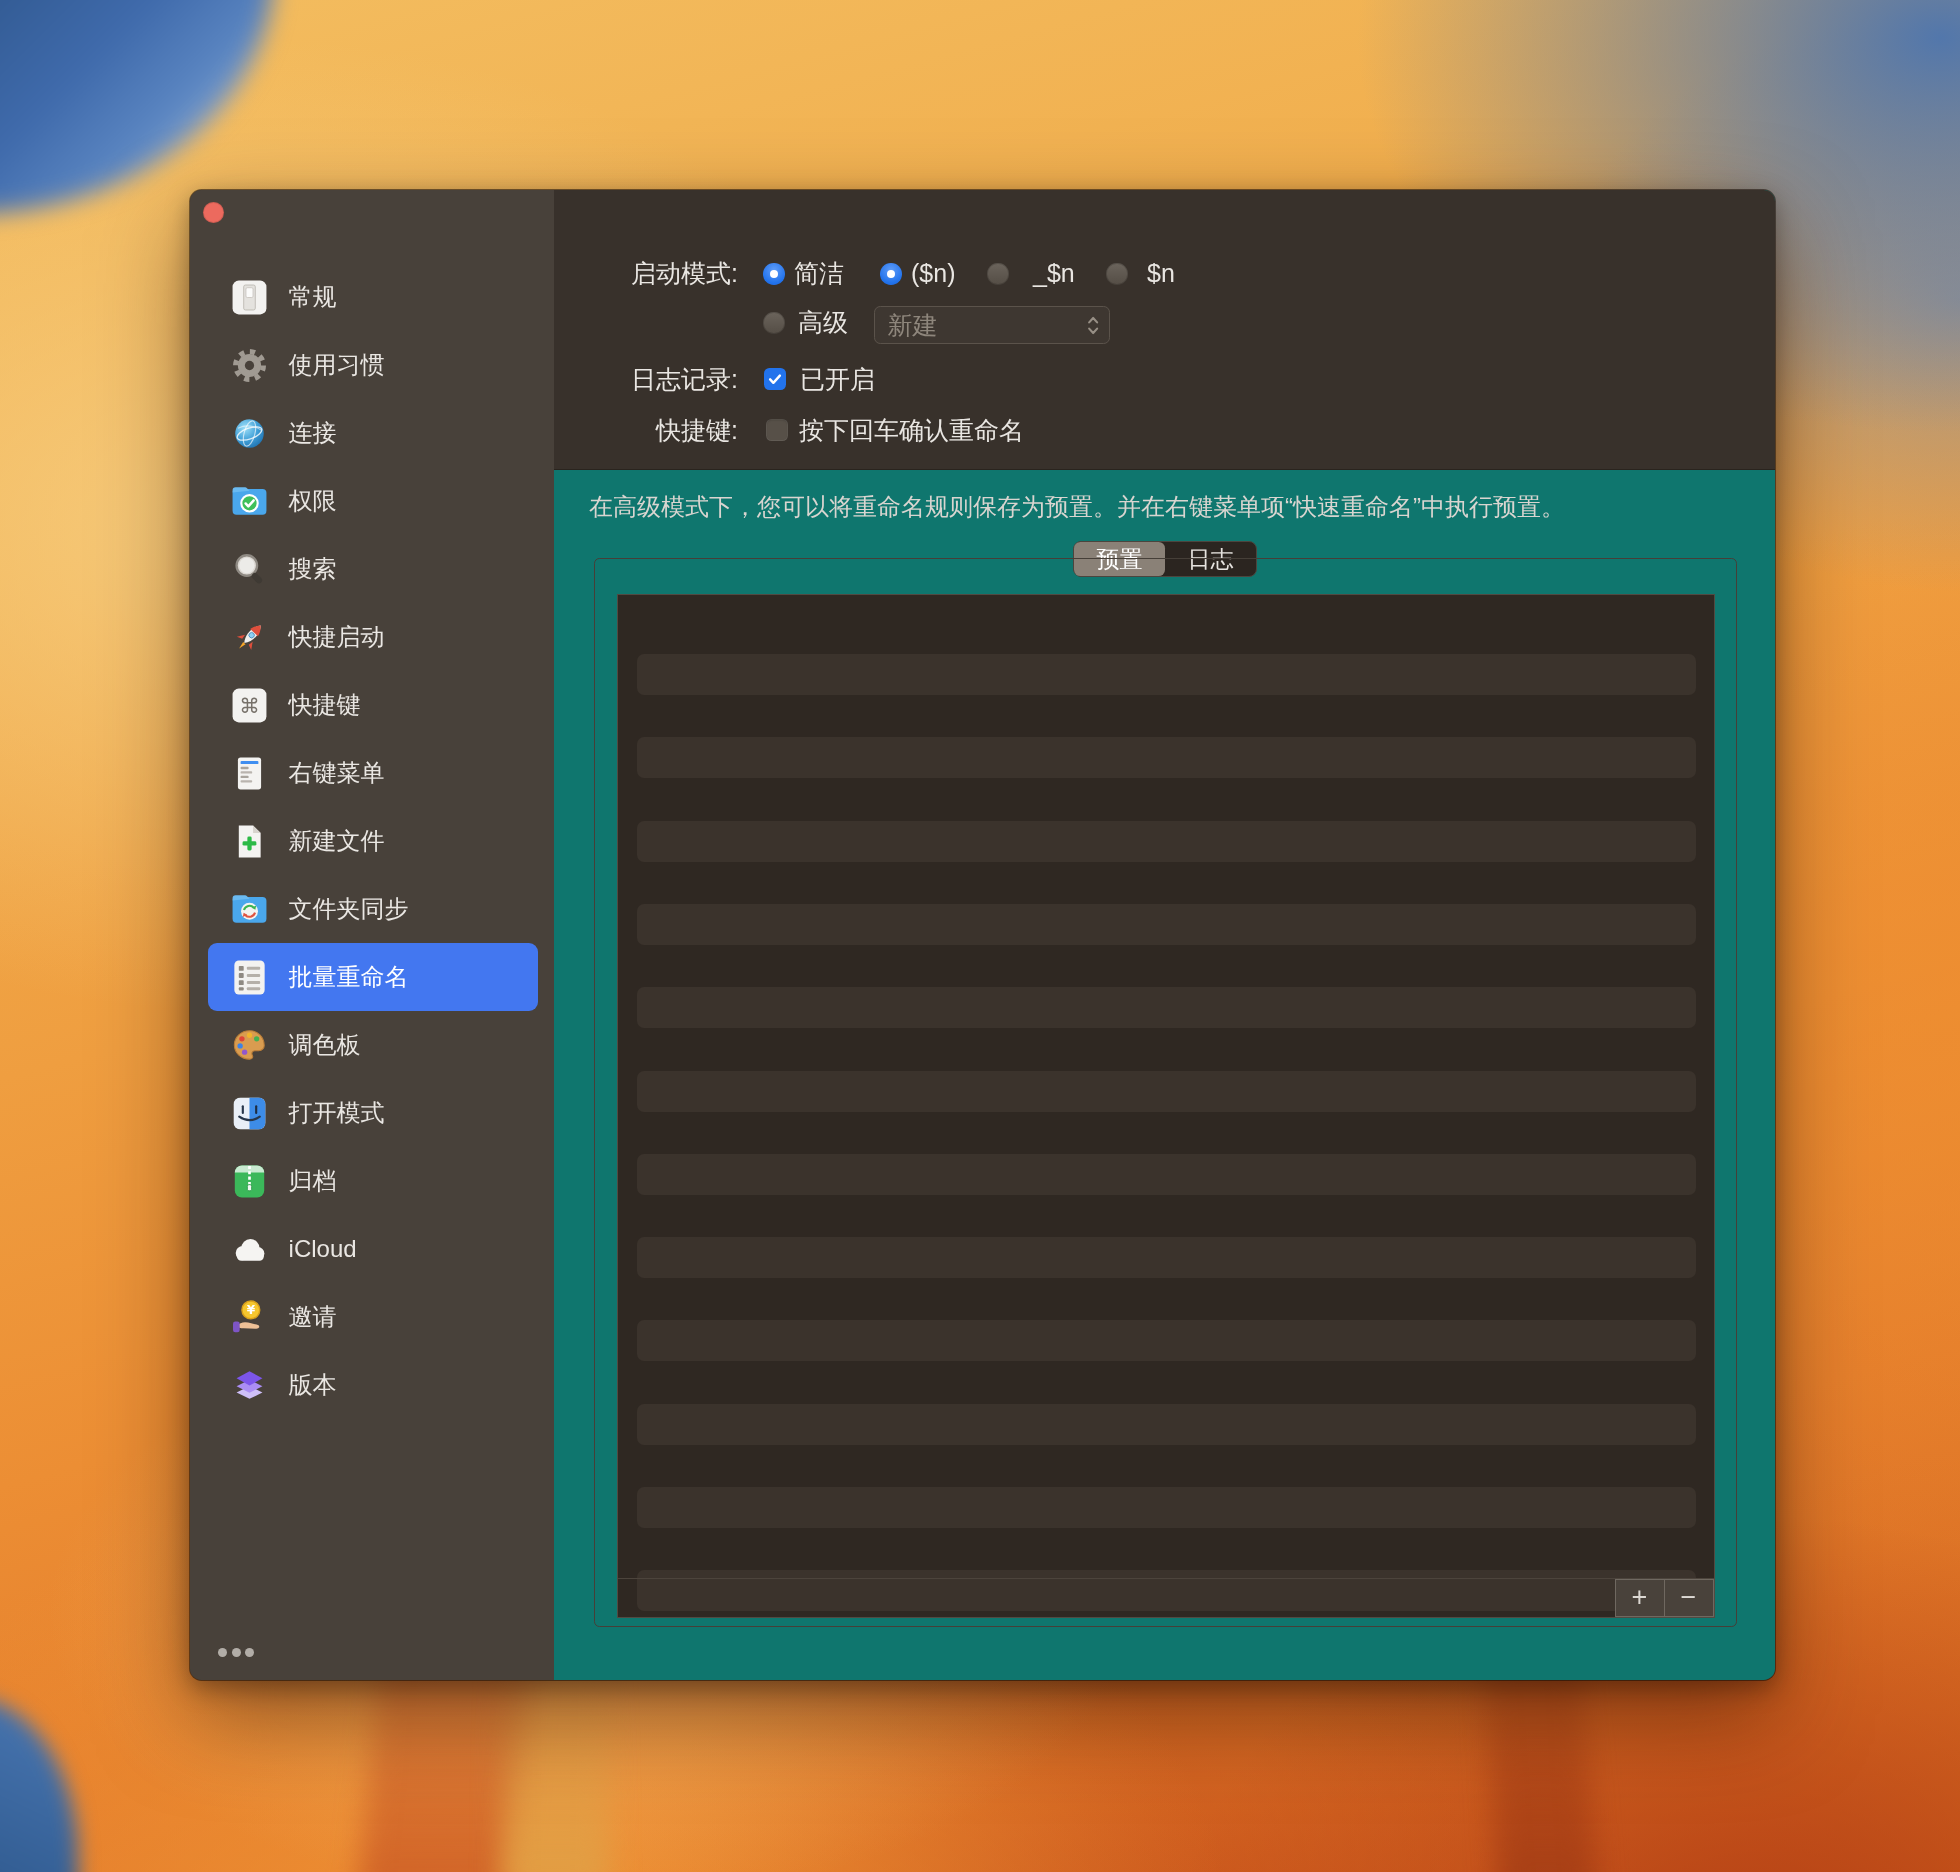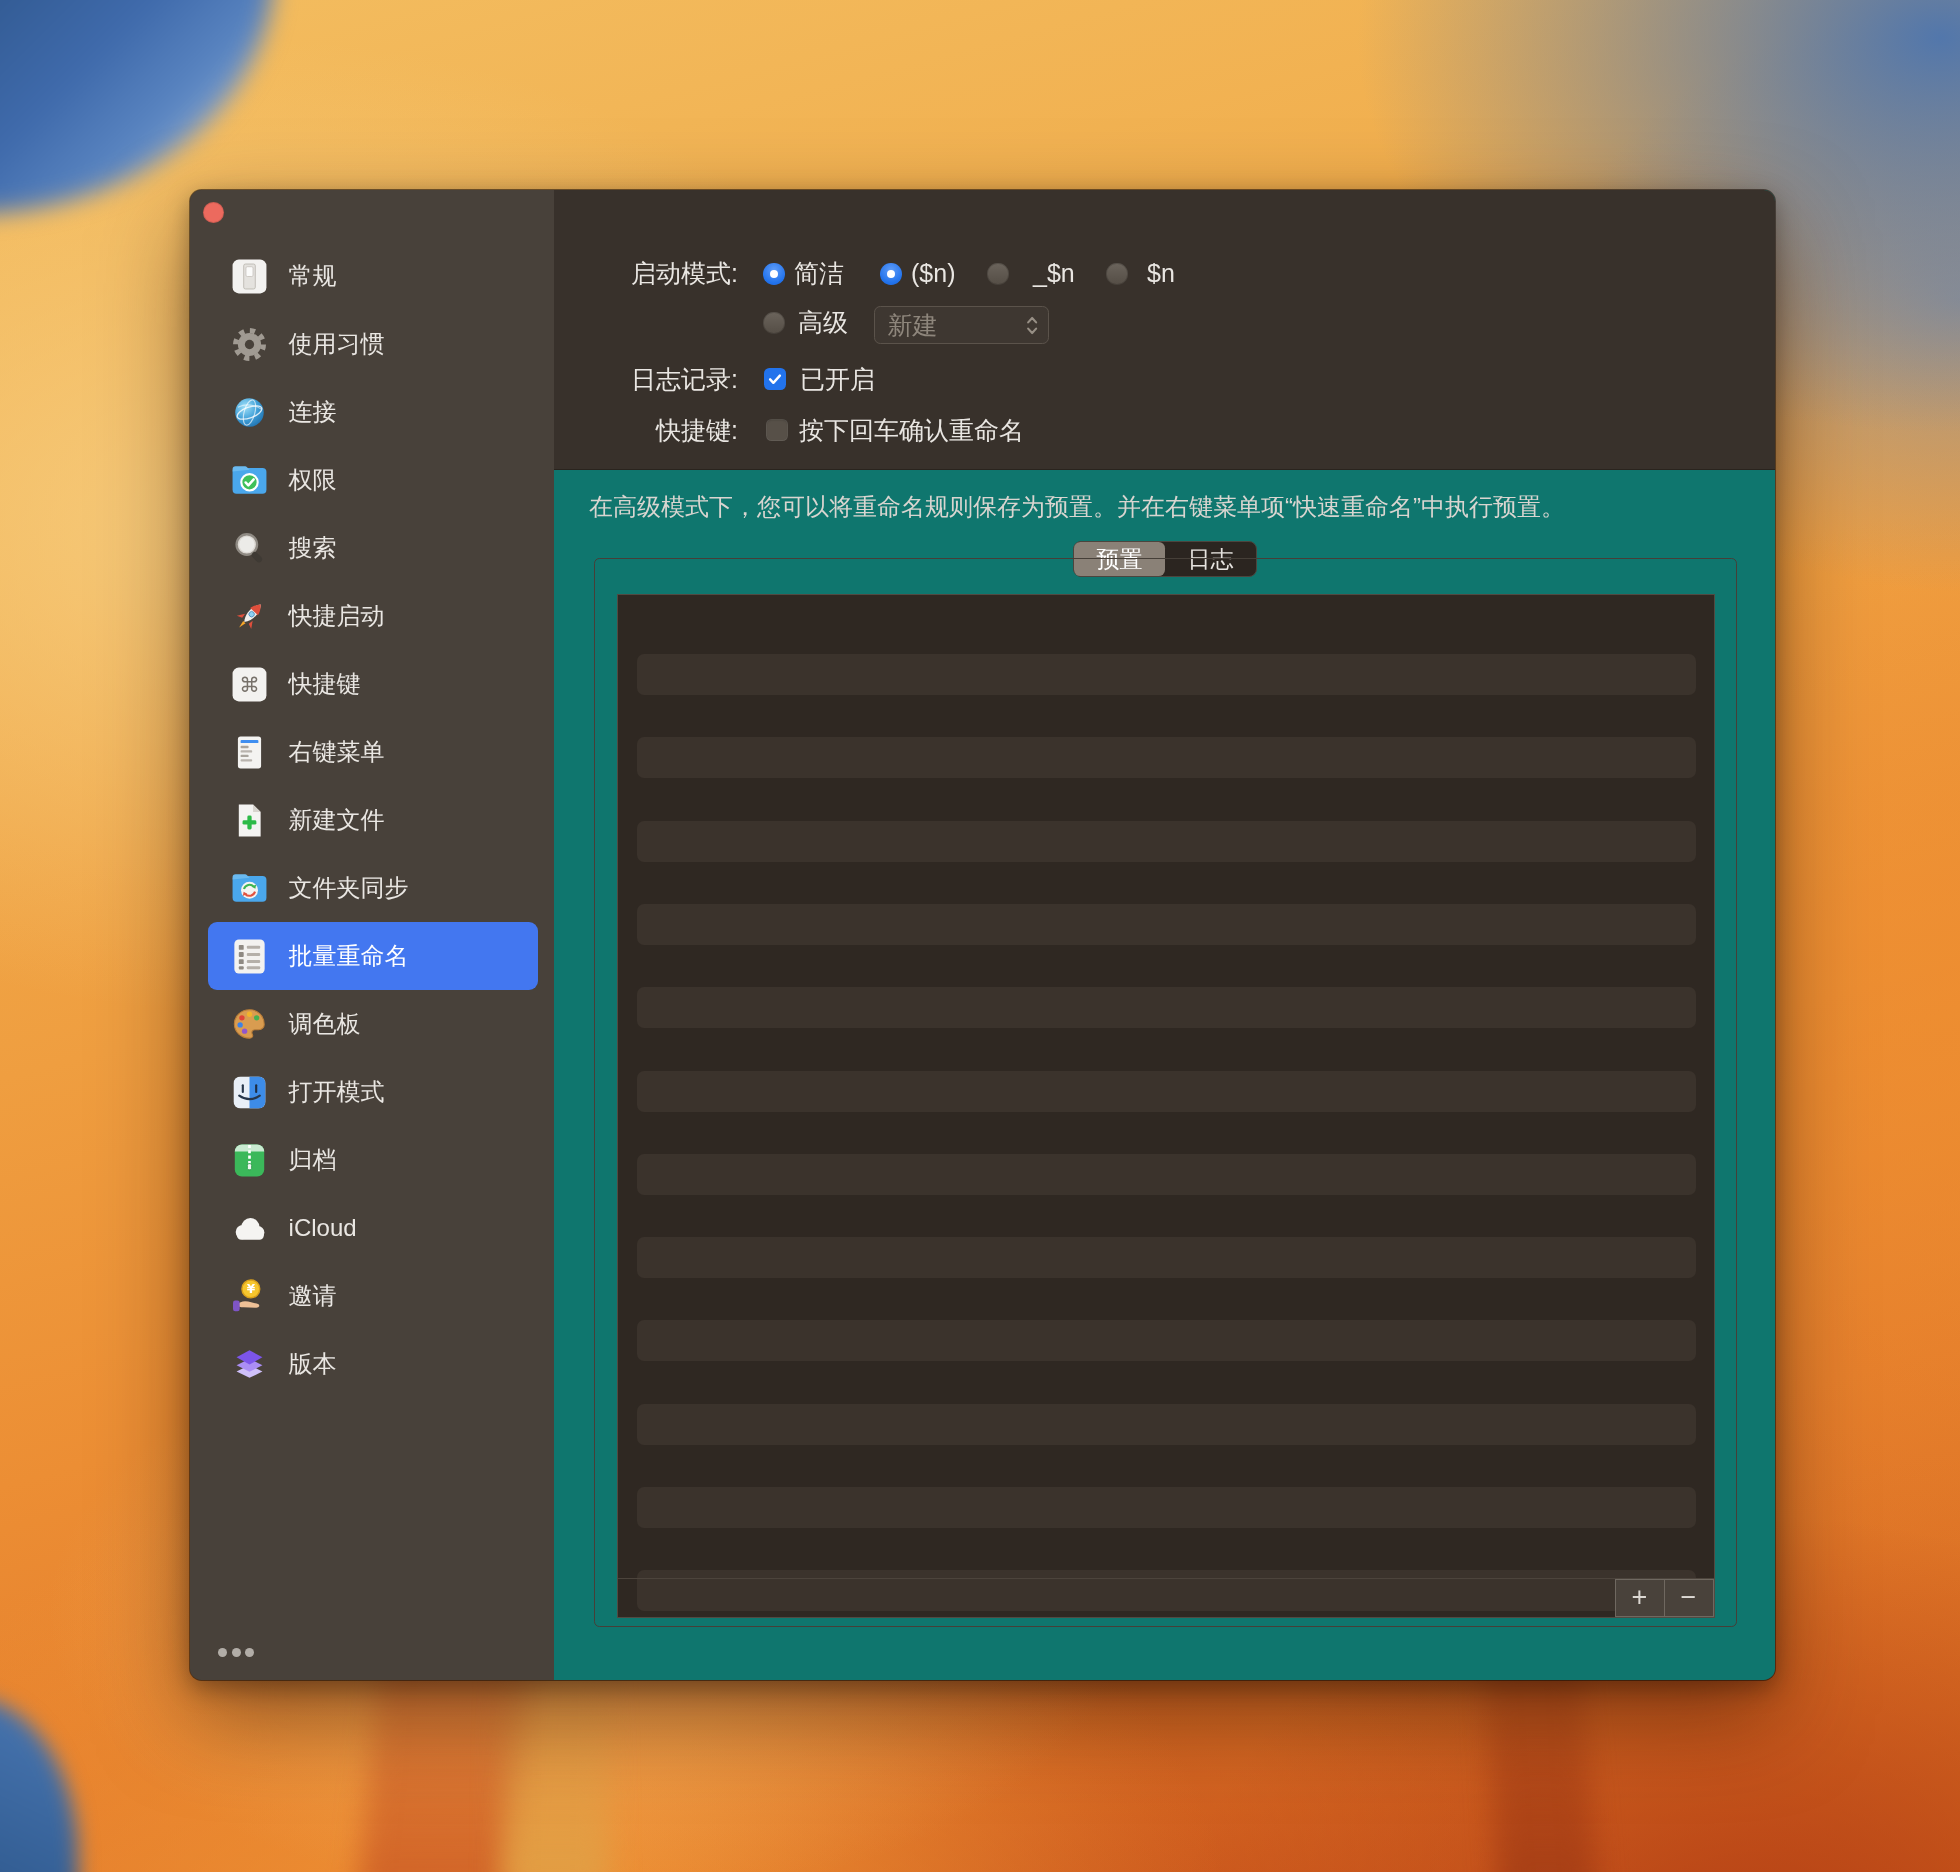--- a/index.html
+++ b/index.html
@@ -42,21 +42,21 @@
   
   .window{
     position:absolute;left:190px;top:190px;width:1585px;height:1490px;
     border-radius:11.6px;overflow:hidden;
     box-shadow:0 0 0 0.9px rgba(25,15,8,.55), 0 36px 90px rgba(50,18,4,.5), 0 7.2px 25px rgba(0,0,0,.35);
     background:#3b342d;
   }
   .sidebar{position:absolute;left:0;top:0;width:364px;height:100%;background:#48413a;}
   .traffic-red{position:absolute;left:12.5px;top:11.6px;width:21.5px;height:21.5px;border-radius:50%;
     background:#ec6a5e;box-shadow:inset 0 0 0 0.9px rgba(0,0,0,.12);}
-  .nav{position:absolute;left:0;right:0;top:52px;}
+  .nav{position:absolute;left:0;right:0;top:73px;}
   .nav-item{height:68px;margin:0 16px 0 18px;border-radius:9px;display:flex;align-items:center;
     color:#eae7e3;font-size:24px;}
   .nav-item.selected{background:#4377f0;color:#ffffff;}
   .nav-item svg{width:41px;height:41px;flex:none;margin-left:20.6px;}
   .nav-item span{margin-left:19px;white-space:nowrap;}
   .dots{position:absolute;left:28px;top:1458px;display:flex;gap:4.5px;}
   .dots i{width:9px;height:9px;border-radius:50%;background:#b2ada7;}
 
   .main{position:absolute;left:364px;top:0;right:0;bottom:0;background:#0f766e;}
   .settings-top{position:absolute;left:0;right:0;top:0;height:279px;background:#38312b;border-bottom:0.9px solid #2a241e;}
@@ -66,21 +66,21 @@
   .radio{position:absolute;width:21.5px;height:21.5px;border-radius:50%;}
   .radio.on{background:radial-gradient(circle at 50% 32%,#5f9cf8 0%,#2273ec 68%,#1c63d8 100%);}
   .radio.on::after{content:"";position:absolute;left:6.7px;top:6.7px;width:8px;height:8px;border-radius:50%;background:#fff;}
   .radio.off{background:linear-gradient(#6b645c,#544d45);box-shadow:inset 0 0 0 0.9px rgba(0,0,0,.18);}
 
   .checkbox{position:absolute;width:21.5px;height:21.5px;border-radius:5.4px;}
   .checkbox.on{background:#2273ec;}
   .checkbox.off{background:#575048;box-shadow:inset 0 0 0 0.9px rgba(255,255,255,.07), inset 0 0.9px 1.8px rgba(0,0,0,.25);}
   .checkbox svg{position:absolute;left:1.8px;top:1.8px;}
 
-  .popup{position:absolute;left:320px;top:116px;width:175px;height:38px;border-radius:6.3px;
+  .popup{position:absolute;left:320px;top:116px;width:236px;height:38px;border-radius:6.3px;
     background:#3e3731;border:0.9px solid #5b534b;display:flex;align-items:center;
     font-size:25px;color:#8e867c;padding-left:12.5px;box-sizing:border-box;}
   .popup .chev{margin-left:auto;margin-right:9px;display:flex;}
 
   .note{position:absolute;left:35px;top:301px;font-size:24px;color:#d9d5d0;white-space:nowrap;}
 
   .tabs{position:absolute;left:519px;top:351px;width:184px;height:36px;background:#2b2520;
     border:0.9px solid #4c453e;border-radius:8px;box-sizing:border-box;display:flex;}
   .tab{flex:1;display:flex;align-items:center;justify-content:center;font-size:23px;color:#e6e3df;position:relative;}
   .tab.selected{background:#8a8177;border-radius:6.3px;margin:0;color:#ffffff;}

